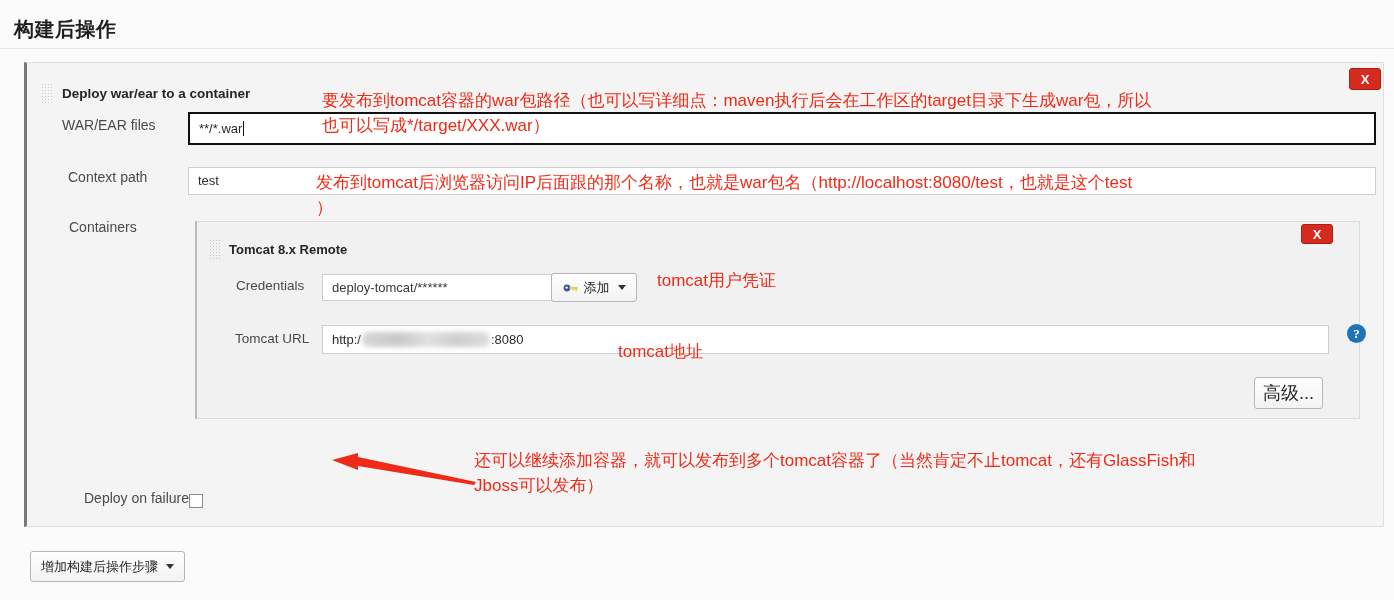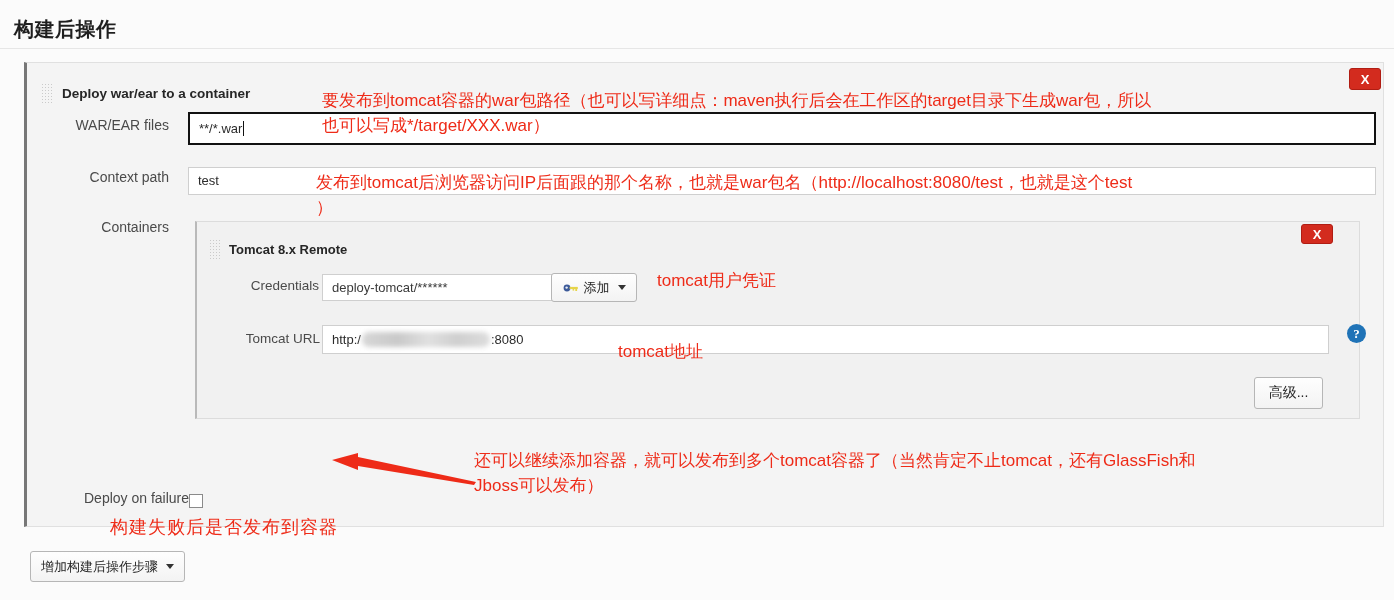--- a/index.html
+++ b/index.html
@@ -45,21 +45,21 @@
     cursor: move;
   }
   .block-title {
     font-size: 13.5px; font-weight: bold; color: #262626;
     white-space: nowrap;
   }
 
   
   .frow { position: absolute; display: flex; align-items: flex-start; }
   .flabel {
-    font-size: 14px; color: #4a4a4a; text-align: right;
+    font-size: 14px; color: #4a4a4a; text-align: left;
     white-space: nowrap;
   }
 
   .txtinput {
     background: #fff;
     border: 1px solid #cfcfcf;
     font-family: "Liberation Sans", sans-serif;
     font-size: 13px; color: #2b2b2b;
     padding: 0 9px;
     outline: none;
@@ -114,21 +114,21 @@
     text-align: center;
   }
   .btn .tri {
     width: 0; height: 0;
     border-left: 4px solid transparent;
     border-right: 4px solid transparent;
     border-top: 5px solid #333;
     margin-left: 3px;
   }
   .btn-add-cred { position: absolute; left: 551px; top: 273px; width: 86px; height: 29px; }
-  .btn-advanced { position: absolute; left: 1254px; top: 377px; width: 69px; height: 32px; font-size: 14px; }
+  .btn-advanced { position: absolute; left: 1254px; top: 377px; width: 69px; height: 32px; font-size: 18px; }
   .btn-add-container { position: absolute; left: 196px; top: 436px; width: 129px; height: 31px; font-weight: bold; font-size: 13px; }
   .btn-addstep {
     position: absolute; left: 30px; top: 551px;
     width: 155px; height: 31px; font-size: 13px;
   }
 
   
   .key-icon { width: 16px; height: 12px; flex: 0 0 auto; }
 
   
@@ -277,19 +277,18 @@
   <div class="anno anno-big" style="left:316px; top:170px; width:1072px;">发布到tomcat后浏览器访问IP后面跟的那个名称，也就是war包名（http://localhost:8080/test，也就是这个test
 ）</div>
 
   <div class="anno anno-big" style="left:657px; top:268px;">tomcat用户凭证</div>
 
   <div class="anno anno-big" style="left:618px; top:339px;">tomcat地址</div>
 
   <div class="anno anno-big" style="left:474px; top:448px; width:916px;">还可以继续添加容器，就可以发布到多个tomcat容器了（当然肯定不止tomcat，还有GlassFish和
 Jboss可以发布）</div>
 
-  <div class="anno" style="left:110px; top:515px; font-size:18px; letter-spacing:1px;">构建失败后是否发布到容器</div>
 
   <svg class="arrow-svg" width="146" height="42" viewBox="0 0 146 42">
     <polygon points="0,16 26,9 26,13 144,38 142,41 26,22 26,26" fill="#ee2b18"></polygon>
   </svg>
 
 </div>
 
 </body></html>

